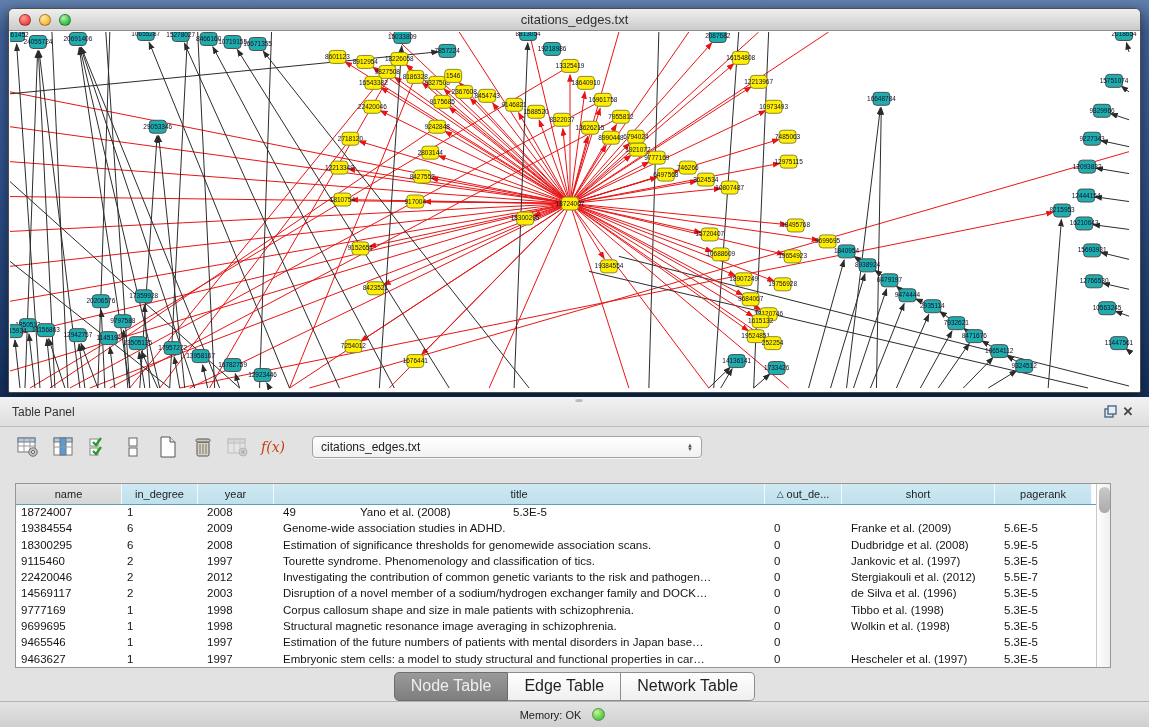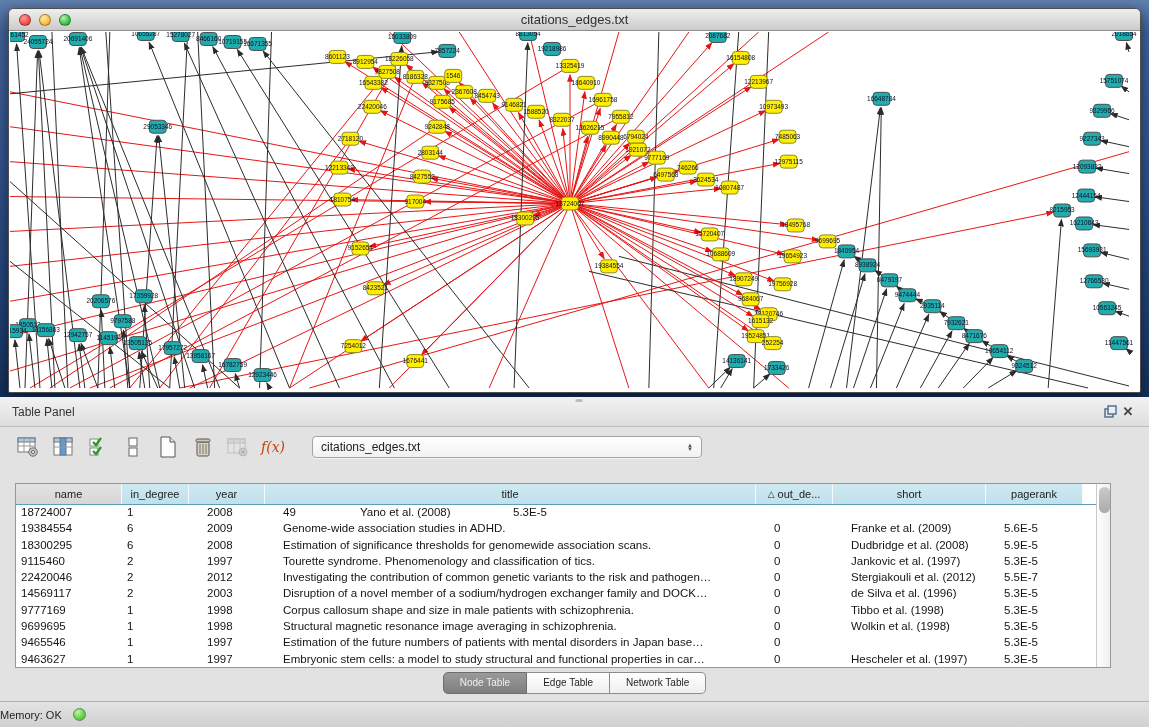--- a/index.html
+++ b/index.html
@@ -51,28 +51,28 @@
   .sortglyph { font-size:9px; margin-right:3px; color:#17303a; }
   .tr { display:flex; height:16.3px; }
   .td { font-size:11.5px; color:#141414; padding:1px 0 0 5px; overflow:hidden; white-space:nowrap;
     text-overflow:clip; }
   #vscroll { width:16px; background:linear-gradient(90deg,#fdfdfd,#f0f0f0); border-left:1px solid #c9c9c9; position:relative; }
   #vthumb { position:absolute; left:2px; top:3px; width:11px; height:26px; border-radius:6px;
     background:linear-gradient(#c9c9c9,#ababab); }
 
   #tabsrow { position:absolute; left:0; right:0; top:275px; display:flex; justify-content:center; }
   .seg { border:1px solid #8d8d8d; border-left-width:0; background:linear-gradient(#ffffff,#efefef);
-    font-size:10px; color:#1f1f1f; padding:4px 16px 5px; cursor:default; }
+    font-size:16px; color:#1f1f1f; padding:4px 16px 5px; cursor:default; }
   .seg:first-child { border-left-width:1px; border-radius:5px 0 0 5px; }
   .seg:last-child { border-radius:0 5px 5px 0; }
   .seg.active { background:linear-gradient(#9a9a9a,#7e7e7e); color:#efefef; border-color:#6d6d6d; }
 
   #statusbar { position:absolute; left:0; right:0; bottom:0; height:26px;
     background:linear-gradient(#e3e3e3,#d0d0d0); border-top:1px solid #b2b2b2;
-    display:flex; align-items:center; justify-content:flex-start; padding-right:24px; gap:11px;
+    display:flex; align-items:center; justify-content:center; padding-right:24px; gap:11px;
     font-size:11px; color:#1e1e1e; }
   #memdot { width:13px; height:13px; border-radius:50%; border:1px solid #55903f;
     background:radial-gradient(circle at 35% 30%, #c8f3a8, #67d24e 55%, #3cb13c); }
 </style>
 </head>
 <body>
 
 <div id="desktop">
   <div id="macwin">
     <div id="titlebar">
@@ -576,21 +576,21 @@
         </span>
     </div>
   </div>
 
   <div id="tablewrap">
     <div id="grid">
         <div class="thead">
           <div class="th gray" style="width: 106px;">
             <span>name</span>
           </div>
-          <div class="th" style="width: 67px;">
+          <div class="th" style="width: 76px;">
             <span>in_degree</span>
           </div>
           <div class="th" style="width: 76px;">
             <span>year</span>
           </div>
           <div class="th" style="width: 491px;">
             <span>title</span>
           </div>
           <div class="th" style="width: 77px;">
             <span class="sortglyph">△</span>

